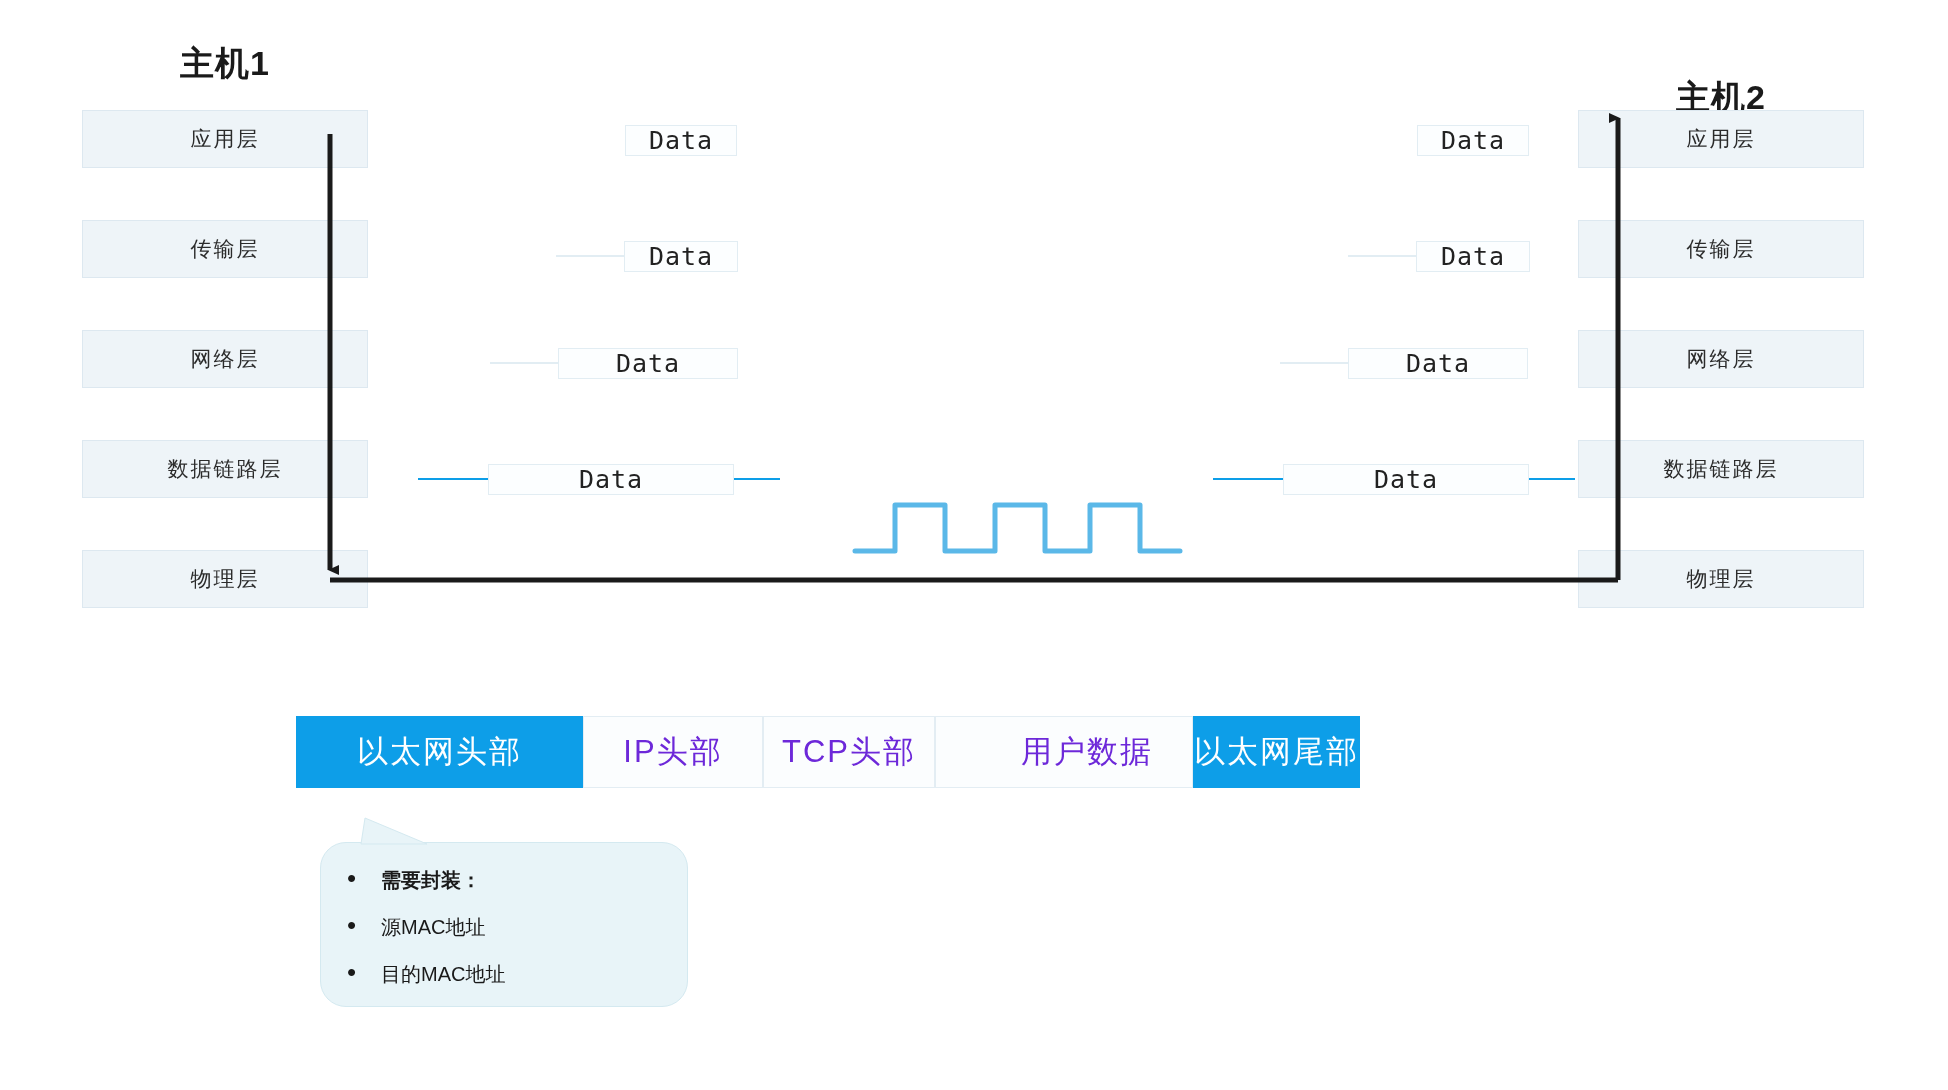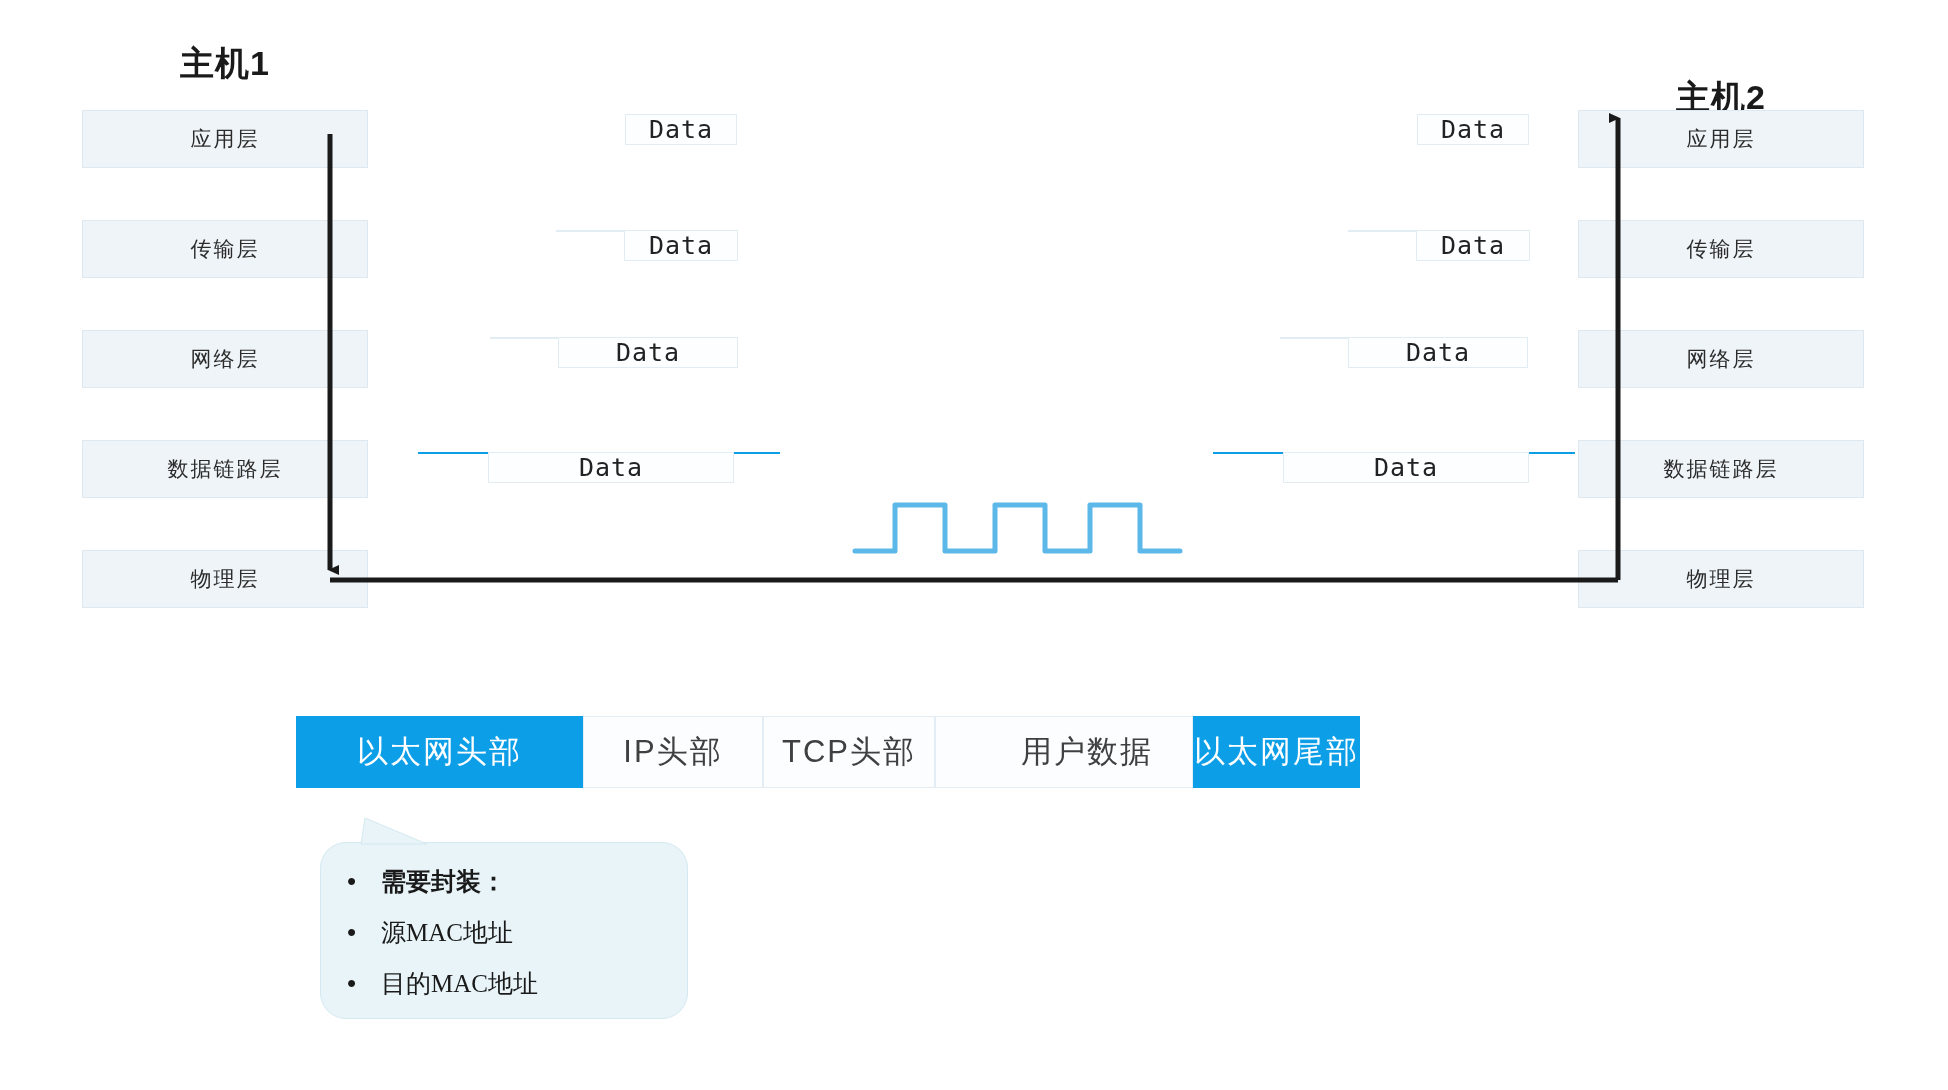--- a/index.html
+++ b/index.html
@@ -48,21 +48,21 @@
     white-space: nowrap;
   }
 
   
   .pkt {
     position: absolute;
     height: 52px;
     box-sizing: border-box;
     display: flex;
     flex-direction: row;
-    align-items: flex-start;
+    align-items: center;
   }
   .pkt-cell {
     box-sizing: border-box;
     border: 1px solid #e2edf3;
     background: #fcfeff;
     display: flex;
     align-items: center;
     justify-content: center;
     font-family: "DejaVu Sans Mono", "Liberation Mono", monospace;
     font-size: 25px;
@@ -92,21 +92,21 @@
     height: 72px;
   }
   .frame-cell {
     box-sizing: border-box;
     border: 1px solid #e3edf3;
     background: #fbfdfe;
     display: flex;
     align-items: center;
     justify-content: center;
     font-size: 31px;
-    color: #404040;
+    color: #6d28d9;
     letter-spacing: 2px;
     white-space: nowrap;
   }
   .frame-cell.accent {
     background: #0d9ee8;
     border-color: #0d9ee8;
     color: #ffffff;
   }
 
   
@@ -126,24 +126,23 @@
   }
   .callout-row:last-child { margin-bottom: 0; }
   .callout-bullet {
     width: 34px;
     flex: 0 0 34px;
     font-size: 26px;
     color: #1a1a1a;
     line-height: 1;
   }
   .callout-text {
-    font-size: 25px;
+    font-size: 20px;
     color: #1a1a1a;
     white-space: nowrap;
-    font-family: Liberation Serif, serif;
   }
   .callout-text.bold { font-weight: 700; }
   #callout-tail {
     position: absolute;
     left: 38px;
     top: -26px;
     width: 70px;
     height: 28px;
   }
 </style>

